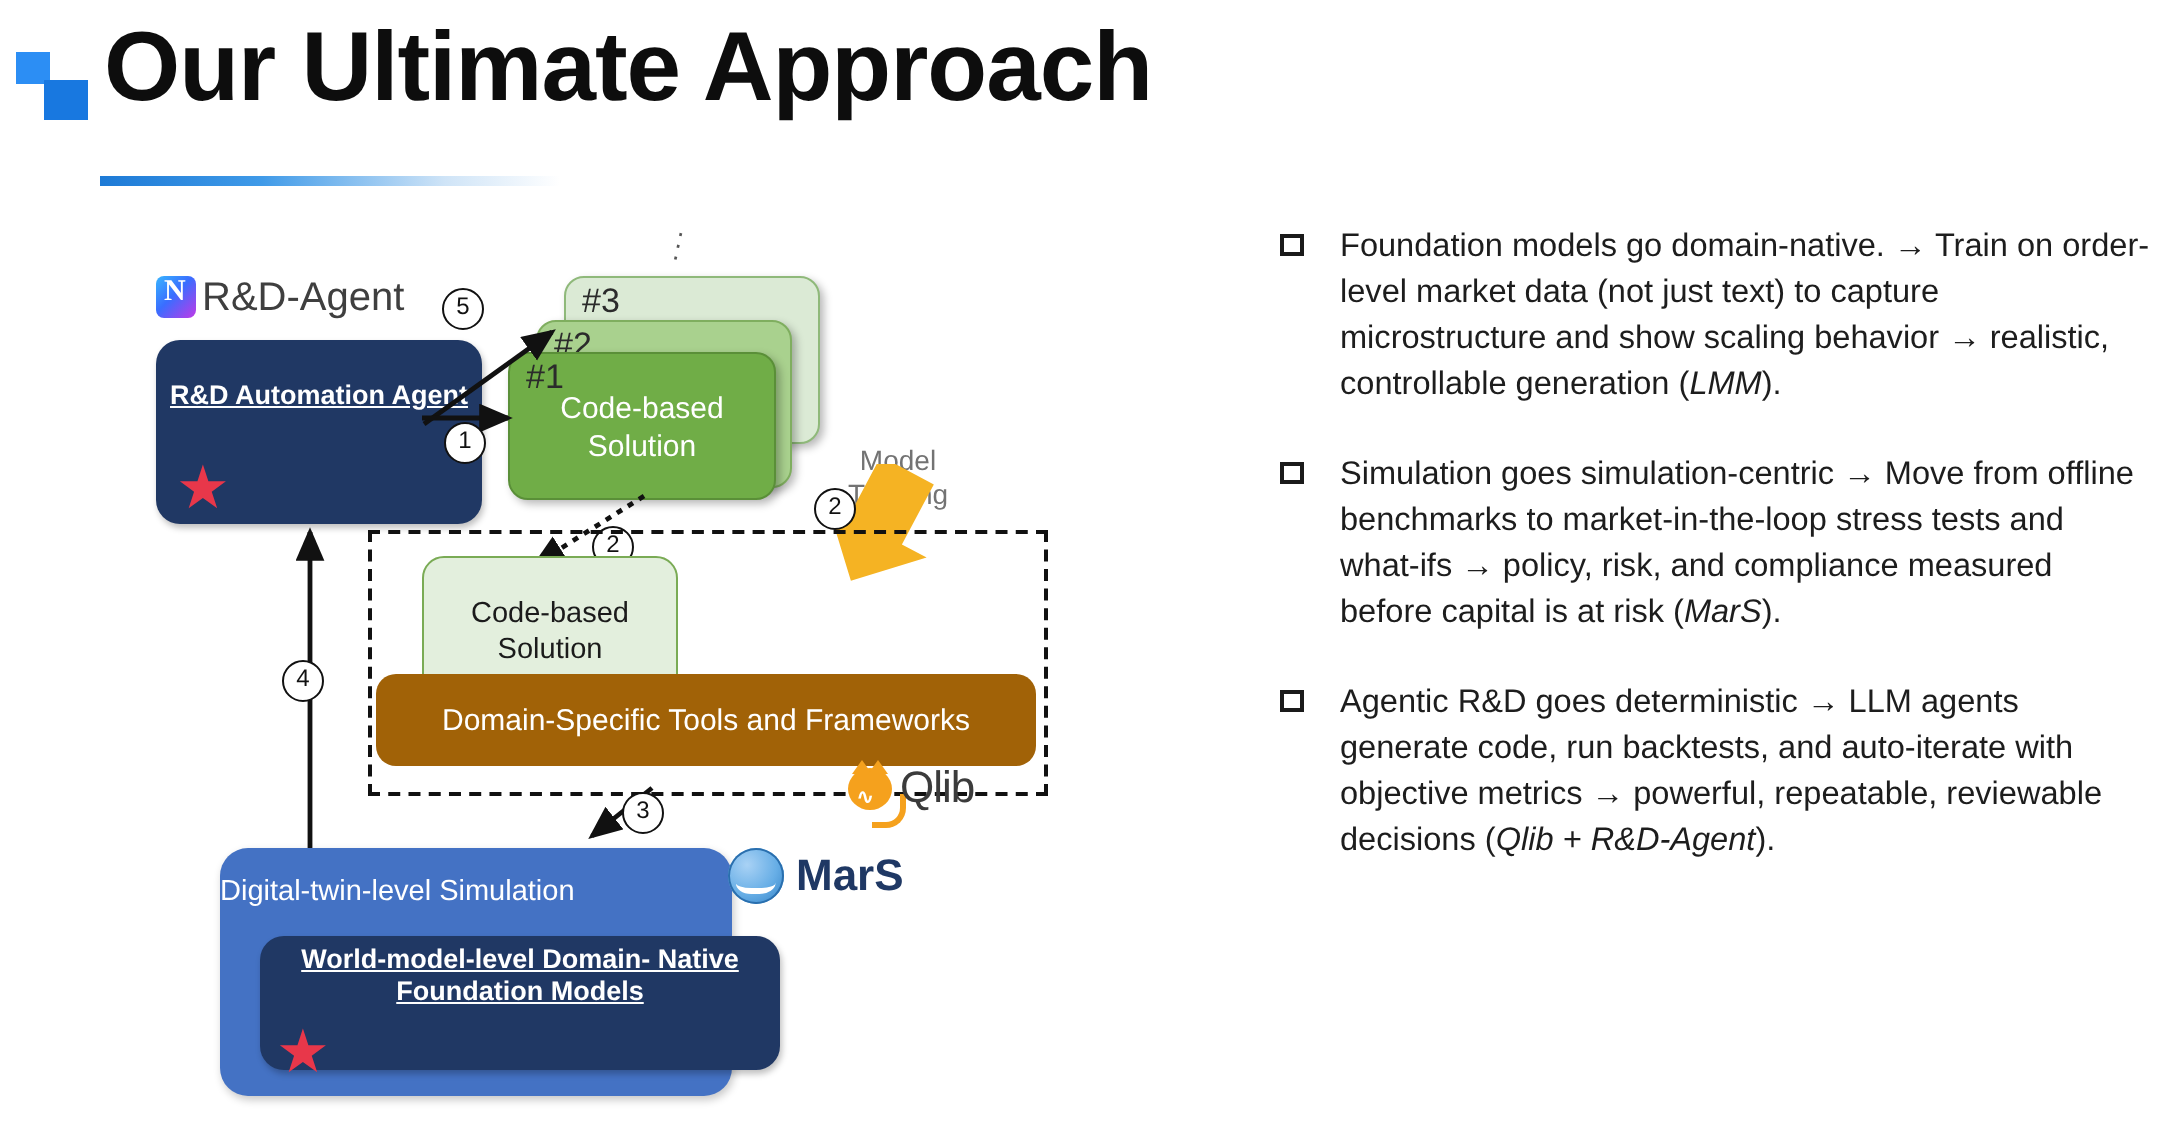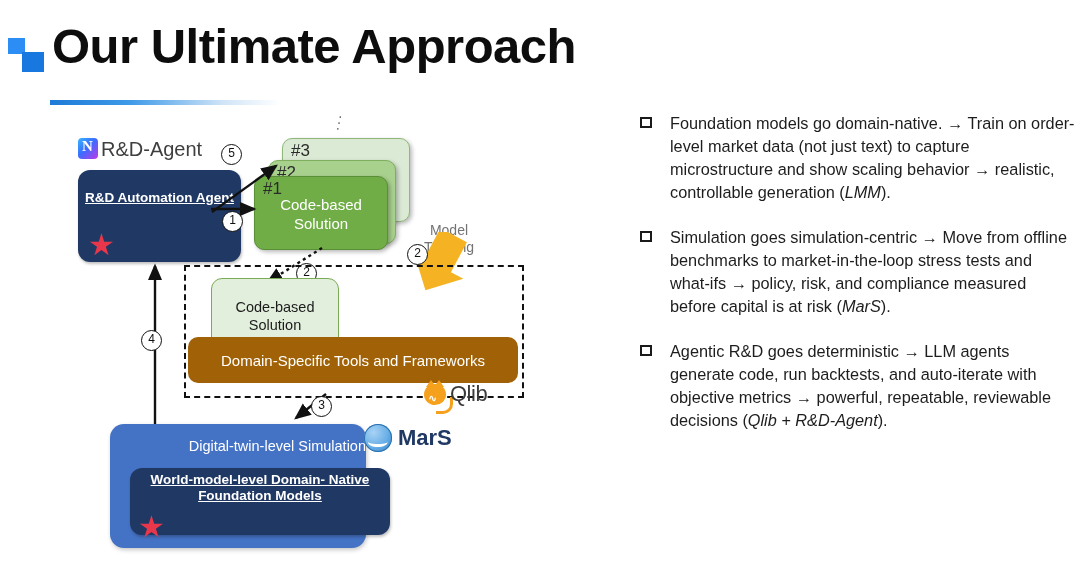--- a/index.html
+++ b/index.html
@@ -2,21 +2,21 @@
 <html><head>
 <meta charset="utf-8">
 <style>
   html,body{margin:0;padding:0;}
   body{
     width:1080px;height:570px;background:#ffffff;
     font-family:"Liberation Sans","DejaVu Sans",sans-serif;
     overflow:hidden;position:relative;
   }
   
-  #title-bar{position:absolute;left:0;top:12px;width:981px;height:100px;}
+  #title-bar{position:absolute;left:0;top:0;width:981px;height:100px;}
   #title-logo{position:absolute;left:8px;top:26px;width:36px;height:34px;}
   #title-logo .sq1{position:absolute;left:0;top:0;width:17px;height:16px;background:#2c8ef4;}
   #title-logo .sq2{position:absolute;left:14px;top:14px;width:22px;height:20px;background:#1878e0;}
   #page-title{
     position:absolute;left:52px;top:10px;
     font-size:49px;font-weight:bold;color:#0d0d0d;
     letter-spacing:-0.5px;line-height:1;white-space:nowrap;
   }
   #title-rule{
     position:absolute;left:50px;top:88px;width:230px;height:5px;
@@ -216,21 +216,21 @@
     <defs>
         <marker id="ah4" markerWidth="8" markerHeight="8" refX="6" refY="3" orient="auto">
       <path d="M0,0 L7,3 L0,6 z" fill="#111"></path>
         </marker>
       </defs>
     <line x1="10" y1="164" x2="10" y2="6" stroke="#111" stroke-width="2.4" marker-end="url(#ah4)"></line>
   </svg>
   <div class="numbadge" style="left:141px;top:230px;">4</div>
 
   <div class="bigblue" style="left:110px;top:324px;width:256px;height:124px;">
-    <div style="position:absolute;left:0;top:14px;width:100%;text-align:right;color:#ffffff;font-size:14.5px;">Digital-twin-level Simulation</div>
+    <div style="position:absolute;left:0;top:14px;width:100%;text-align:left;color:#ffffff;font-size:14.5px;">Digital-twin-level Simulation</div>
   </div>
 
   <div class="box navy" style="left:130px;top:368px;width:260px;height:67px;">
     <div class="navy-text" style="position:absolute;left:0;top:4px;width:100%;">World-model-level Domain-
 Native Foundation Models</div>
     <div class="star" style="left:8px;bottom:-7px;">★</div>
   </div>
 
   <div id="mars-wrap">
     <div id="mars-globe"></div>

